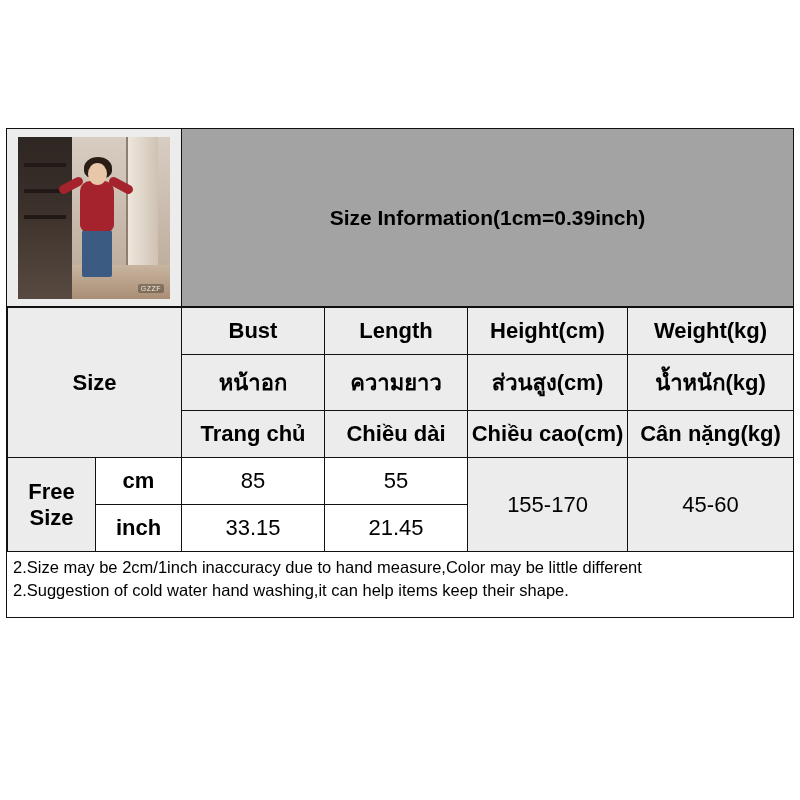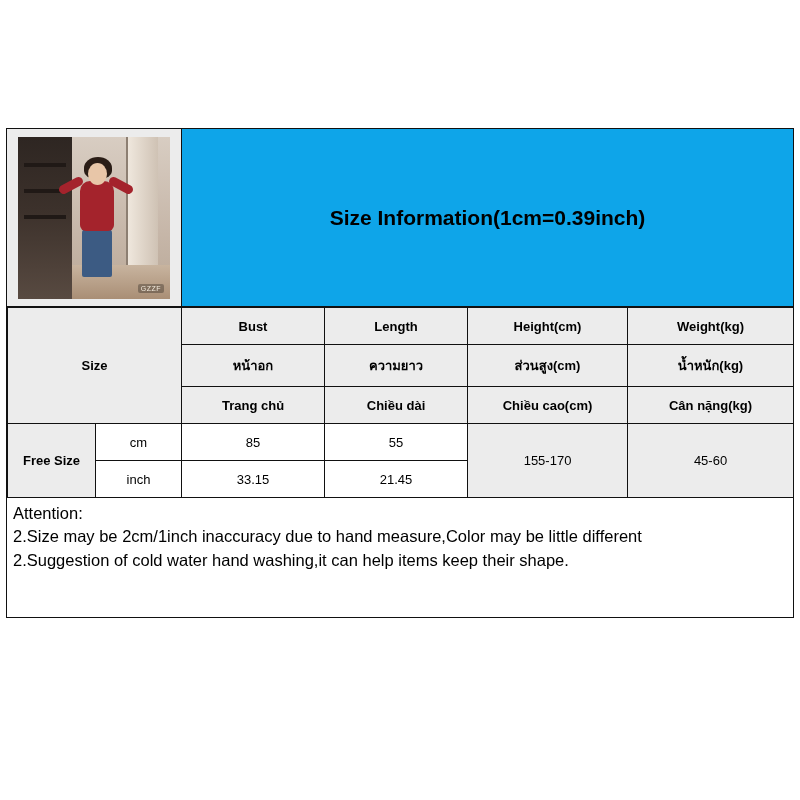--- a/index.html
+++ b/index.html
@@ -103,21 +103,21 @@
     background: #3c5b83; border-radius: 4px 4px 2px 2px;
   }
   .photo .watermark {
     position: absolute; right: 6px; bottom: 6px;
     font-size: 7px; color: #f2e9dc;
     background: rgba(0,0,0,0.28); padding: 1px 3px; border-radius: 2px;
     letter-spacing: 0.5px;
   }
   .title-cell {
     flex: 1;
-    background: #0ea5e9;
+    background: #a3a3a3;
     display: flex;
     flex-direction: column;
     align-items: center;
     justify-content: center;
     gap: 7px;
     padding: 0 10px;
     box-sizing: border-box;
   }
   .title-line {
     font-weight: bold;
@@ -129,34 +129,34 @@
   
   .tbl {
     width: 100%;
     border-collapse: collapse;
     table-layout: fixed;
   }
   .tbl td {
     border: 1px solid #111111;
     text-align: center;
     vertical-align: middle;
-    font-size: 13px;
+    font-size: 22px;
     height: 37px;
     padding: 10px 2px;
     box-sizing: border-box;
   }
   .c-size    { width: 88px; }
   .c-unit    { width: 86px; }
   .c-bust    { width: 143px; }
   .c-length  { width: 143px; }
   .c-height  { width: 160px; }
   .c-weight  { width: 166px; }
   .grey { background: #ececec; }
   .white { background: #ffffff; }
-  .bold { font-weight: normal; }
+  .bold { font-weight: bold; }
   .size-word {
     font-size: 27px;
     font-weight: bold;
     margin-top: 44px;
   }
   .freesize-word {
     font-size: 17px;
     font-weight: bold;
   }
   .th-txt { font-weight: bold; }
@@ -238,19 +238,18 @@
         </tr>
         <tr>
           <td class="white bold">inch</td>
           <td class="white">33.15</td>
           <td class="white">21.45</td>
         </tr>
       </tbody>
     </table>
 
     <div class="attention">
-      <div>Attention:</div>
       <div>2.Size may be 2cm/1inch inaccuracy due to hand measure,Color may be little different</div>
       <div>2.Suggestion of cold water hand washing,it can help items keep their shape.</div>
     </div>
 
   </div>
 </div>
 
 </body></html>

